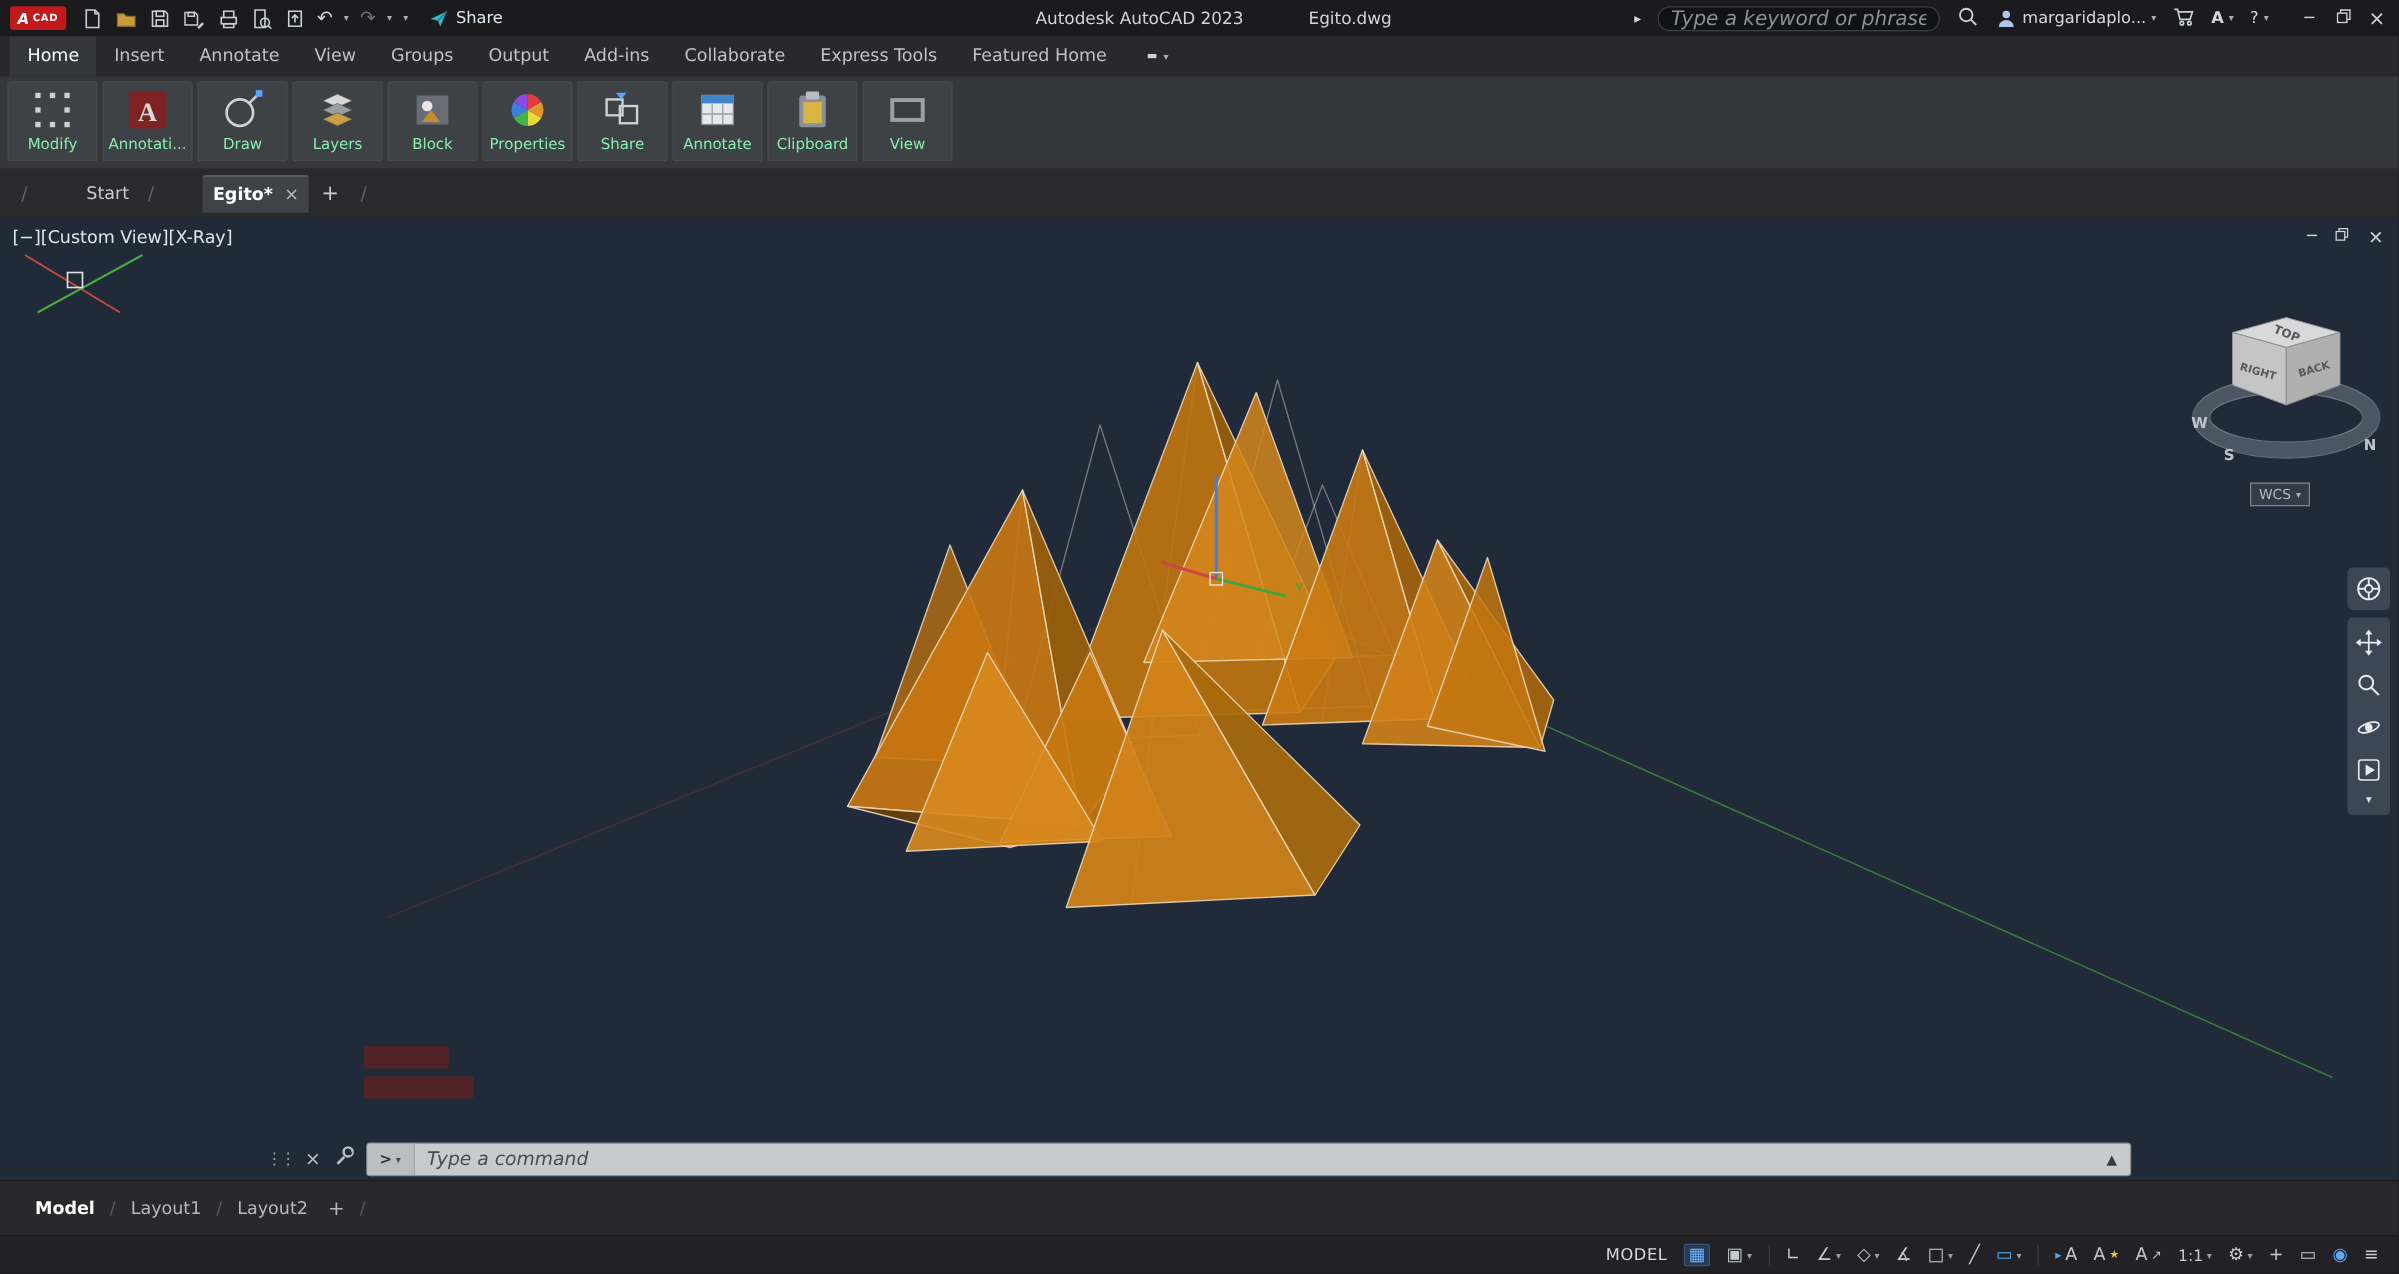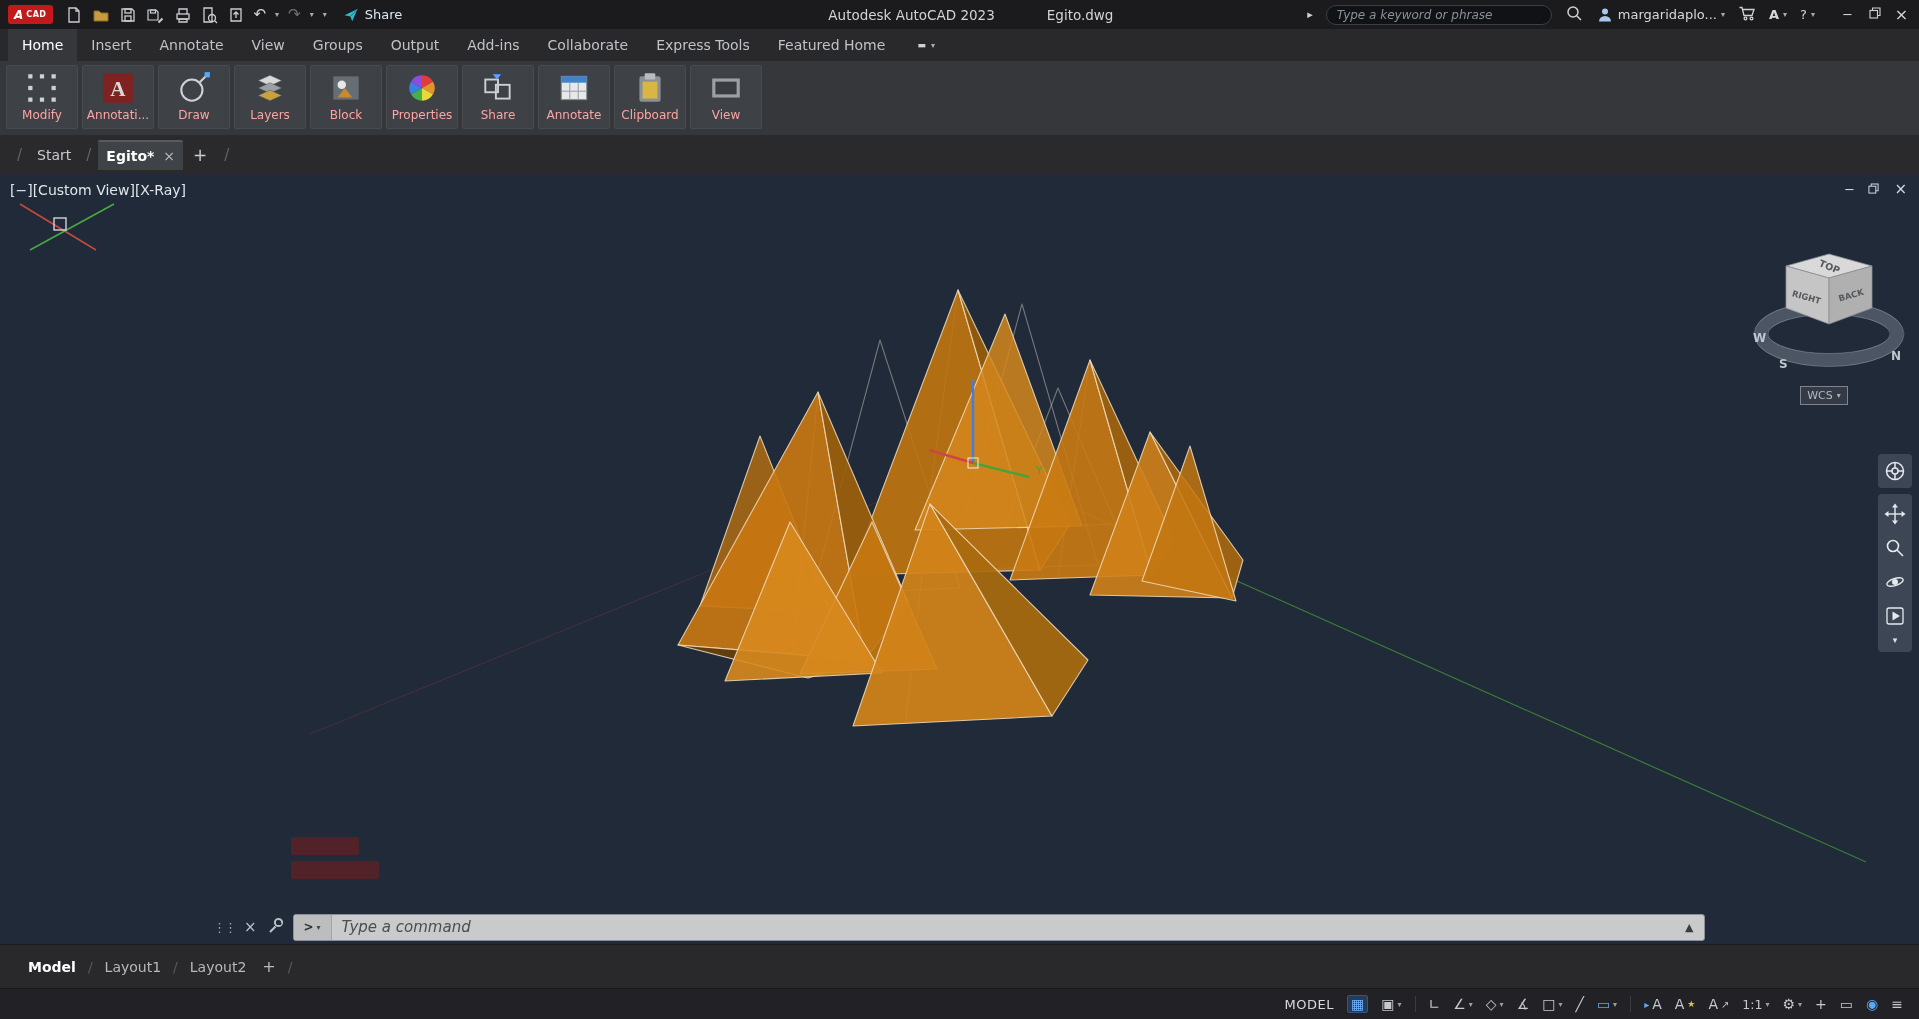--- a/index.html
+++ b/index.html
@@ -16,41 +16,41 @@
   .qat .btn { display:flex; align-items:center; }
   .qat svg { display:block; }
   .tb-caret { font-size:8px; color:#a9adb3; }
   .arrow-glyph { font-size:15px; color:#d7dadd; line-height:1; }
   .arrow-glyph.disabled { color:#6f7478; }
   .share { display:flex; align-items:center; gap:6px; margin-left:16px; color:#dce7f2; font-size:13px; }
   .title-center { position:absolute; left:50%; top:0; height:29px; transform:translateX(-46%); display:flex; gap:52px; align-items:center; font-size:13.5px; color:#d2d4d8; white-space:nowrap; }
   .tb-right { position:absolute; right:0; top:0; height:29px; display:flex; align-items:center; gap:13px; padding-right:4px; }
   .search-expand { color:#cfd3d8; font-size:11px; }
   .search-box { width:226px; height:20px; background:#111215; border:1px solid #3b3e44; border-radius:10px; display:flex; align-items:center; padding:0 10px; }
-  .search-box input { background:transparent; border:none; outline:none; color:#fdba74; font-size:12px; width:100%; font-family:inherit; }
+  .search-box input { background:transparent; border:none; outline:none; color:#fdba74; font-size:16px; width:100%; font-family:inherit; }
   .search-box input::placeholder { color:#8b9097; font-style:italic; }
   .tb-item { display:flex; align-items:center; gap:4px; color:#d5d8db; }
   .win-controls { display:flex; align-items:center; margin-left:6px; }
   .win-controls .wc { width:27px; text-align:center; color:#cfd3d8; font-size:13px; }
 
   
   .ribbon-tabs { position:absolute; top:29px; left:0; right:0; height:32px; background:#29292c; display:flex; align-items:stretch; padding-left:8px; font-size:14px; color:#bfc2c6; }
   .rtab { display:flex; align-items:center; padding:0 14px; }
   .rtab.active { background:#35373a; color:#fff; }
   .ribbon-more { display:flex; align-items:center; gap:5px; margin-left:18px; color:#cfd3d8; }
 
   
   .ribbon-body { position:absolute; top:61px; left:0; right:0; height:74px; background:#35373a; display:flex; align-items:flex-start; gap:4px; padding:4px 0 0 6px; }
   .tile { width:72px; height:64px; background:#3e4145; border:1px solid #474a4e; border-radius:2px; display:flex; flex-direction:column; align-items:center; padding-top:4px; gap:2px; }
-  .tile .lbl { font-size:12px; color:#fca5a5; white-space:nowrap; }
+  .tile .lbl { font-size:12px; color:#86efac; white-space:nowrap; }
 
   
   .file-tabs { position:absolute; top:135px; left:0; right:0; height:39px; background:#2a2a2d; display:flex; align-items:center; padding-left:10px; font-size:14px; color:#c8cacd; }
   .ft-slash { color:#606468; margin:0 7px; font-size:15px; }
-  .ftab { padding:0 8px; }
+  .ftab { padding:0 8px;margin-left:32px; }
   .ftab.active { background:#3f4347; border-top:2px solid #585c61; height:30px; display:flex; align-items:center; gap:9px; border-radius:2px 2px 0 0; color:#fff; font-weight:bold; }
   .ft-close { color:#b9bcc0; font-weight:normal; font-size:14px; }
   .ft-plus { margin:0 10px; font-size:17px; color:#c8cacd; }
 
   
   .viewport { position:absolute; top:174px; left:0; width:1919px; height:770px; background:#202a39; }
   .scene { position:absolute; left:0; top:0; }
   .vp-controls { position:absolute; left:10px; top:8px; font-size:14px; color:#e2e6eb; display:flex; }
   .vp-win { position:absolute; right:12px; top:6px; display:flex; gap:15px; align-items:center; color:#d2d7dd; font-size:13px; }
   .wcs-chip { position:absolute; left:1800px; top:212px; width:48px; height:19px; border:1px solid #7d848d; background:rgba(58,64,74,.8); color:#b3b9c1; font-size:11px; display:flex; align-items:center; justify-content:center; gap:4px; }

